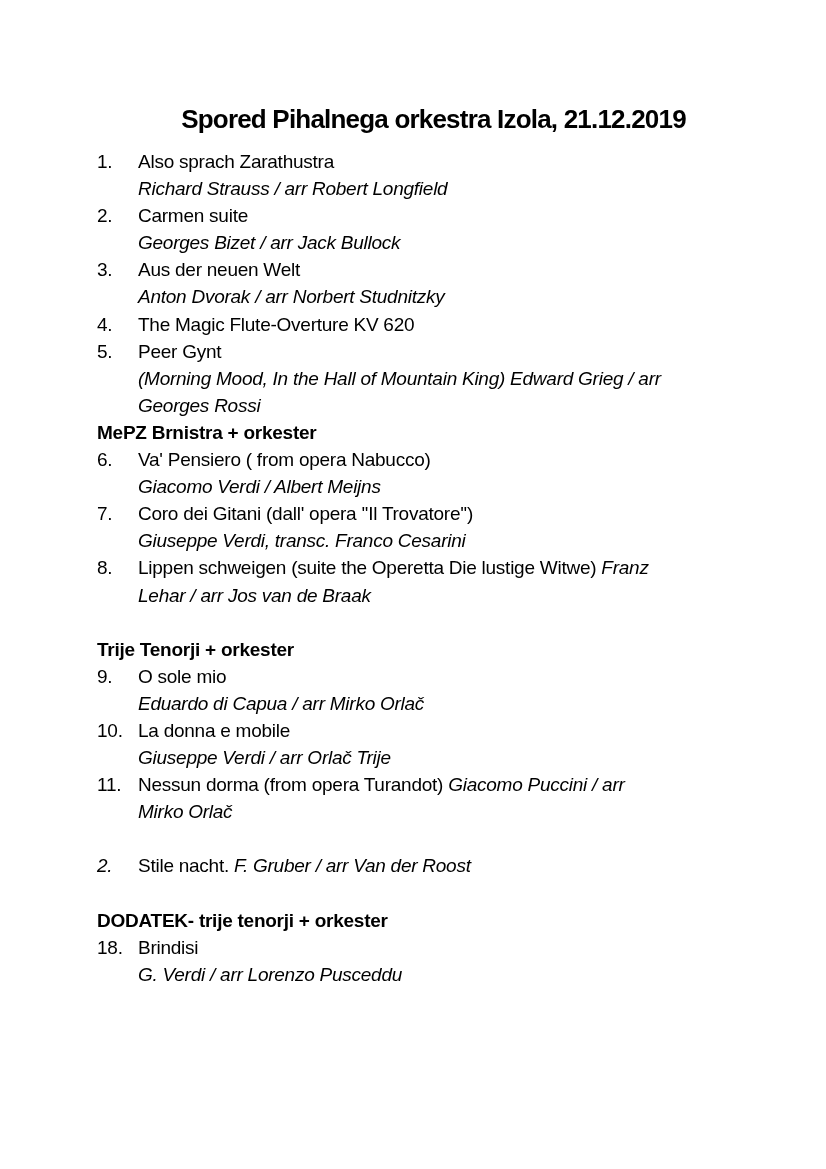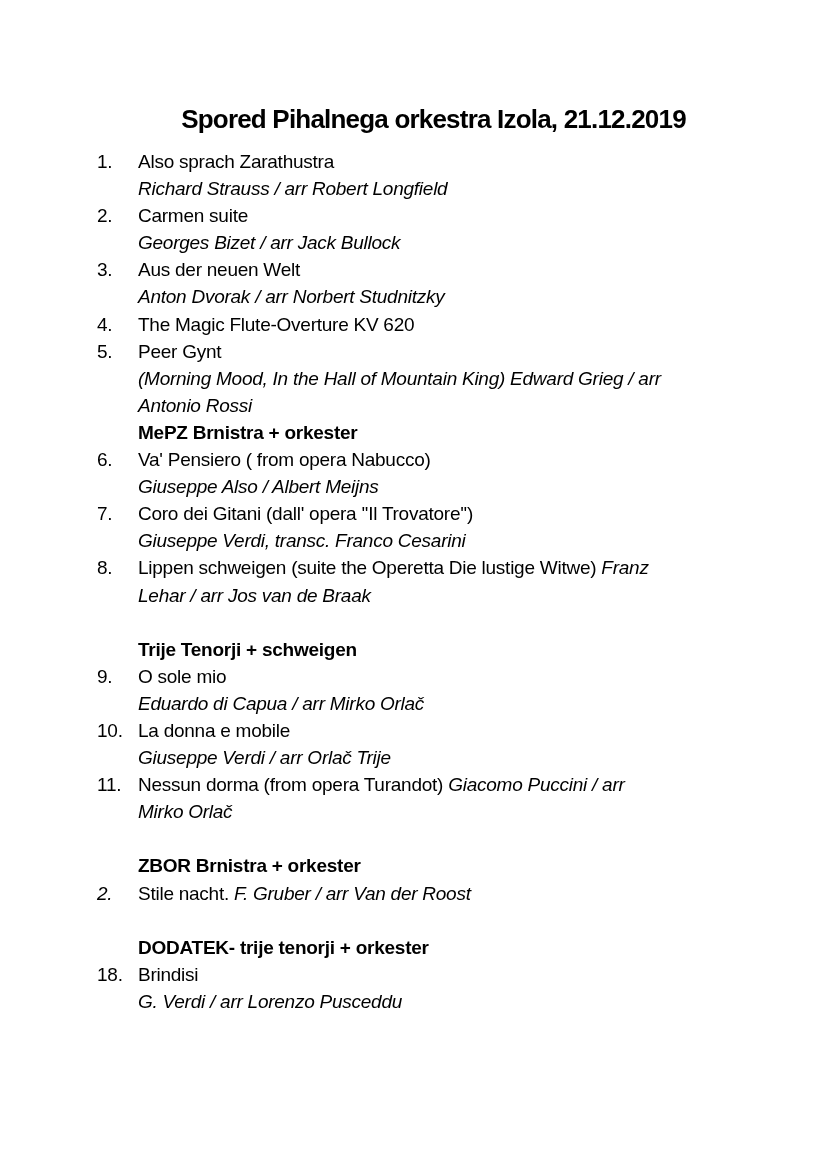--- a/index.html
+++ b/index.html
@@ -39,21 +39,21 @@
   .row.line { display: flex; }
   .num {
     flex: 0 0 41px;
     width: 41px;
     white-space: pre;
   }
   .txt {
     flex: 1 1 auto;
     white-space: pre;
   }
-  .heading { font-weight: 700; margin-left: 41px; }
+  .heading { font-weight: 700; }
   .spacer { height: 27.1px; }
   .it { font-style: italic; }
 </style>
 </head>
 <body style="--text-color: #000000; --page-bg: #ffffff;">
 
 <div class="page">
   <h1 class="title">Spored Pihalnega orkestra Izola, 21.12.2019</h1>
   <div class="program">
       <div class="row line">
@@ -87,49 +87,49 @@
       <div class="row line">
         <span class="num">5.</span>
         <span class="txt"><span>Peer Gynt</span></span>
       </div>
       <div class="row line">
         <span class="num"></span>
         <span class="txt"><span class="it">(Morning Mood, In the Hall of Mountain King) Edward Grieg / arr</span></span>
       </div>
       <div class="row line">
         <span class="num"></span>
-        <span class="txt"><span class="it">Antonio Rossi</span></span>
+        <span class="txt"><span class="it">Georges Rossi</span></span>
       </div>
       <div class="row heading">MePZ Brnistra + orkester</div>
       <div class="row line">
         <span class="num">6.</span>
         <span class="txt"><span>Va' Pensiero ( from opera Nabucco)</span></span>
       </div>
       <div class="row line">
         <span class="num"></span>
-        <span class="txt"><span class="it">Giuseppe Also / Albert Meijns</span></span>
+        <span class="txt"><span class="it">Giacomo Verdi / Albert Meijns</span></span>
       </div>
       <div class="row line">
         <span class="num">7.</span>
         <span class="txt"><span>Coro dei Gitani (dall' opera ''Il Trovatore'')</span></span>
       </div>
       <div class="row line">
         <span class="num"></span>
         <span class="txt"><span class="it">Giuseppe Verdi, transc. Franco Cesarini</span></span>
       </div>
       <div class="row line">
         <span class="num">8.</span>
         <span class="txt"><span>Lippen schweigen (suite the Operetta Die lustige Witwe) </span><span class="it">Franz</span></span>
       </div>
       <div class="row line">
         <span class="num"></span>
         <span class="txt"><span class="it">Lehar / arr Jos van de Braak</span></span>
       </div>
       <div class="row spacer"></div>
-      <div class="row heading">Trije Tenorji + schweigen</div>
+      <div class="row heading">Trije Tenorji + orkester</div>
       <div class="row line">
         <span class="num">9.</span>
         <span class="txt"><span>O sole mio</span></span>
       </div>
       <div class="row line">
         <span class="num"></span>
         <span class="txt"><span class="it">Eduardo di Capua / arr Mirko Orlač</span></span>
       </div>
       <div class="row line">
         <span class="num">10.</span>
@@ -141,21 +141,20 @@
       </div>
       <div class="row line">
         <span class="num">11.</span>
         <span class="txt"><span>Nessun dorma (from opera Turandot) </span><span class="it">Giacomo Puccini / arr</span></span>
       </div>
       <div class="row line">
         <span class="num"></span>
         <span class="txt"><span class="it">Mirko Orlač</span></span>
       </div>
       <div class="row spacer"></div>
-      <div class="row heading">ZBOR Brnistra + orkester</div>
       <div class="row line">
         <span class="num it">2.</span>
         <span class="txt"><span>Stile nacht. </span><span class="it">F. Gruber / arr Van der Roost</span></span>
       </div>
       <div class="row spacer"></div>
       <div class="row heading">DODATEK- trije tenorji + orkester</div>
       <div class="row line">
         <span class="num">18.</span>
         <span class="txt"><span>Brindisi</span></span>
       </div>

